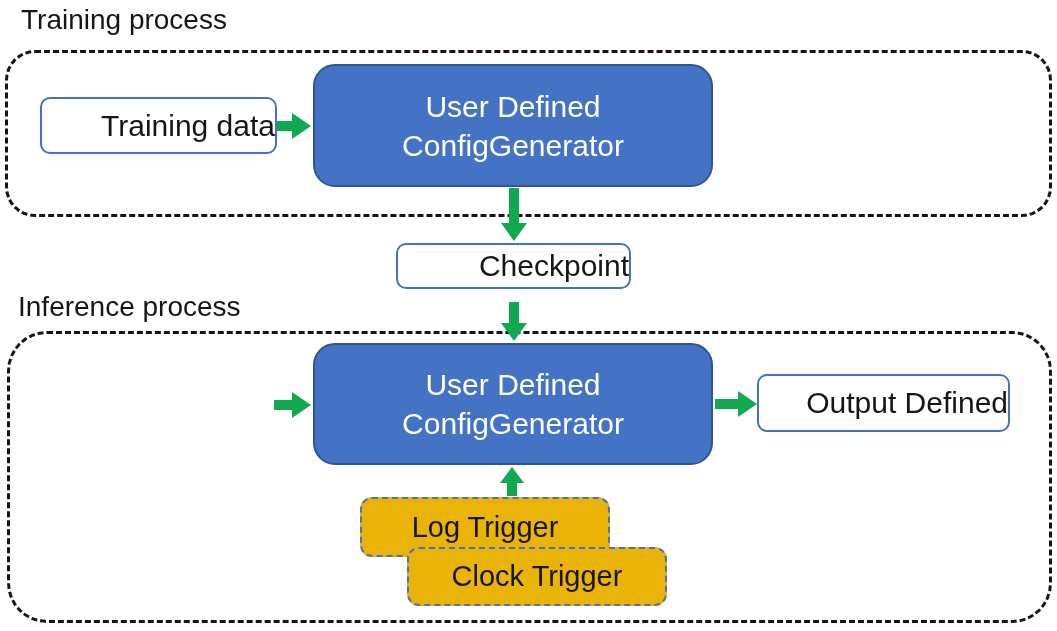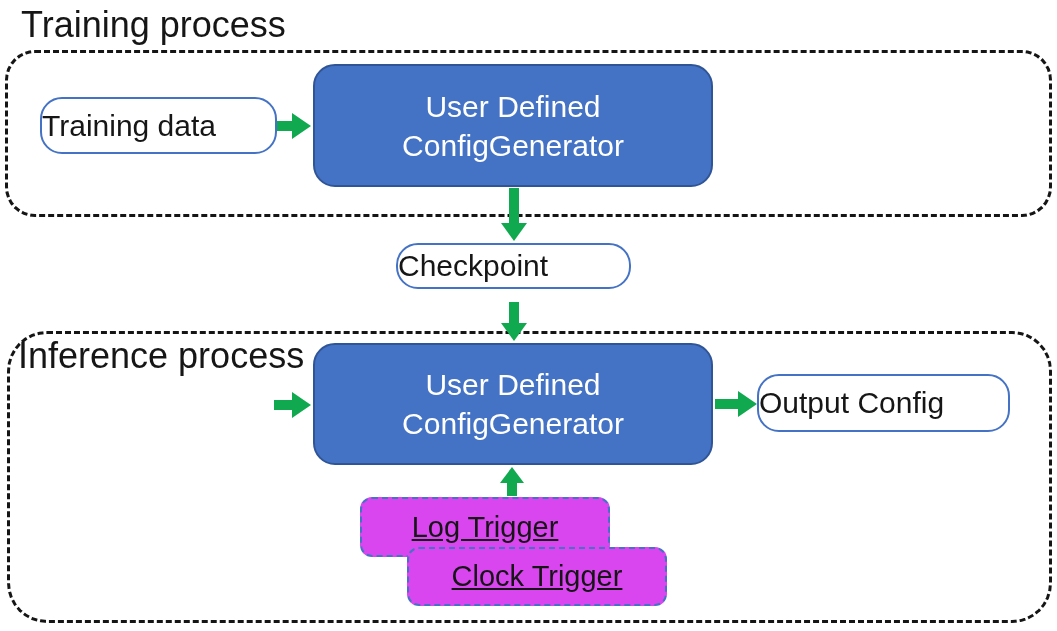--- a/index.html
+++ b/index.html
@@ -18,40 +18,40 @@
     position: relative;
     width: 1057px;
     height: 631px;
     background: #ffffff;
     font-family: "Liberation Sans", sans-serif;
     color: var(--text-dark);
     overflow: hidden;
   }
   .section-label {
     position: absolute;
-    font-size: 36px;
+    font-size: 28px;
     line-height: 1.1;
     color: var(--text-dark);
     white-space: nowrap;
   }
   .dashed-region {
     position: absolute;
     border: 3px dashed var(--region-border);
     background: transparent;
   }
   .region-training { left: 5px; top: 50px; width: 1047px; height: 167px; border-radius: 30px; }
   .region-inference { left: 7px; top: 331px; width: 1045px; height: 292px; border-radius: 40px; }
   .io-box {
     position: absolute;
     border: 2px solid var(--io-box-border);
-    border-radius: 22px;
+    border-radius: 10px;
     background: #ffffff;
     display: flex;
     align-items: center;
-    justify-content: flex-start;
+    justify-content: flex-end;
     font-size: 30px;
     color: var(--text-dark);
     white-space: nowrap;
     z-index: 2;
   }
   .gen-box {
     position: absolute;
     background: var(--generator-fill);
     border: 2px solid var(--generator-border);
     border-radius: 22px;
@@ -62,28 +62,27 @@
     color: var(--text-light);
     font-size: 30px;
     line-height: 39px;
     text-align: center;
     z-index: 2;
   }
   .trigger-box {
     position: absolute;
     border: 2px dashed var(--trigger-border);
     border-radius: 12px;
-    background: #d946ef;
+    background: #eab308;
     display: flex;
     align-items: center;
     justify-content: center;
     font-size: 29px;
     color: var(--text-dark);
     white-space: nowrap;
-    text-decoration: underline;
   }
   .trigger-log { left: 360px; top: 497px; width: 250px; height: 60px; z-index: 3; }
   .trigger-clock { left: 407px; top: 547px; width: 260px; height: 59px; z-index: 4; }
   
   .arrow-right { position: absolute; display: flex; align-items: center; z-index: 5; }
   .arrow-right .stem { height: 10px; background: var(--arrow); }
   .arrow-right .head {
     width: 0; height: 0;
     border-top: 13px solid transparent;
     border-bottom: 13px solid transparent;
@@ -136,42 +135,42 @@
 
   <div class="io-box" style="left:396px; top:243px; width:235px; height:46px;">
     <span>Checkpoint</span>
   </div>
 
   <div class="arrow-down" style="left:501px; top:302px;">
     <div class="stem" style="height:21px;"></div>
     <div class="head"></div>
   </div>
 
-  <div class="section-label" style="left:18px; top:292px;margin-top:44px;">Inference process</div>
+  <div class="section-label" style="left:18px; top:292px;">Inference process</div>
 
   <div class="dashed-region region-inference"></div>
 
 
   <div class="arrow-right" style="left:274px; top:392px;">
     <div class="stem" style="width:18px;"></div>
     <div class="head"></div>
   </div>
 
   <div class="gen-box" style="left:313px; top:343px; width:400px; height:122px;">
     <span>User Defined</span>
     <span>ConfigGenerator</span>
   </div>
 
   <div class="arrow-right" style="left:715px; top:391px;">
     <div class="stem" style="width:23px;"></div>
     <div class="head"></div>
   </div>
 
   <div class="io-box" style="left:757px; top:374px; width:253px; height:58px;">
-    <span>Output Config</span>
+    <span>Output Defined</span>
   </div>
 
   <div class="arrow-up" style="left:500px; top:467px;">
     <div class="head"></div>
     <div class="stem" style="height:13px;"></div>
   </div>
 
   <div class="trigger-box trigger-log">
     <span>Log Trigger</span>
   </div>

